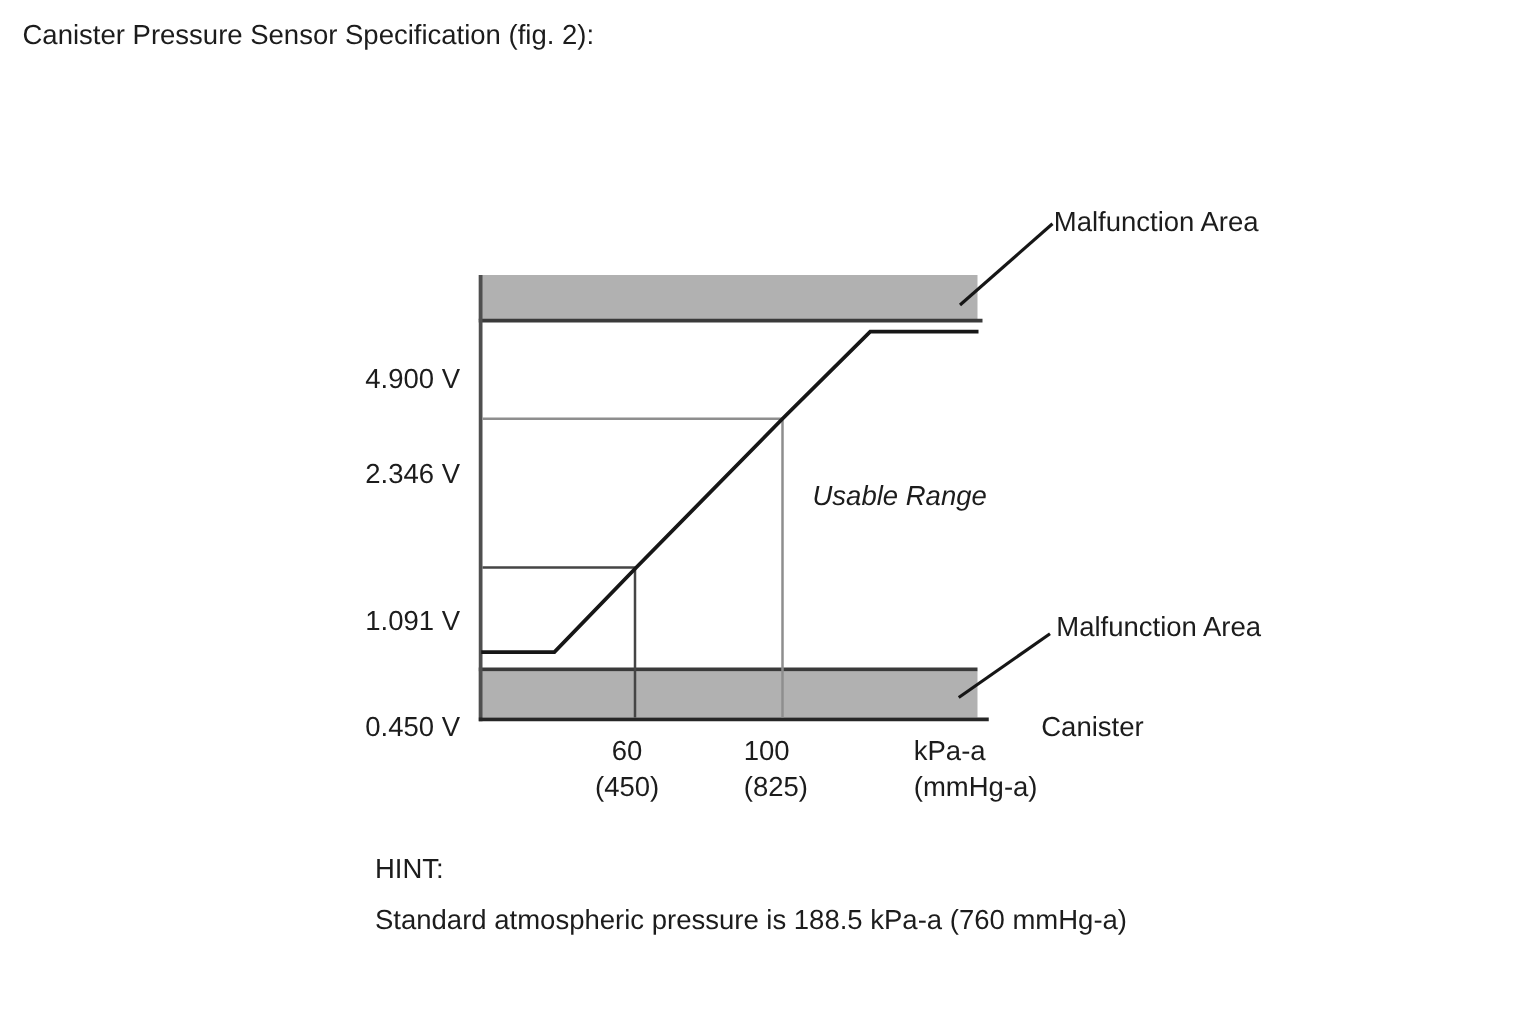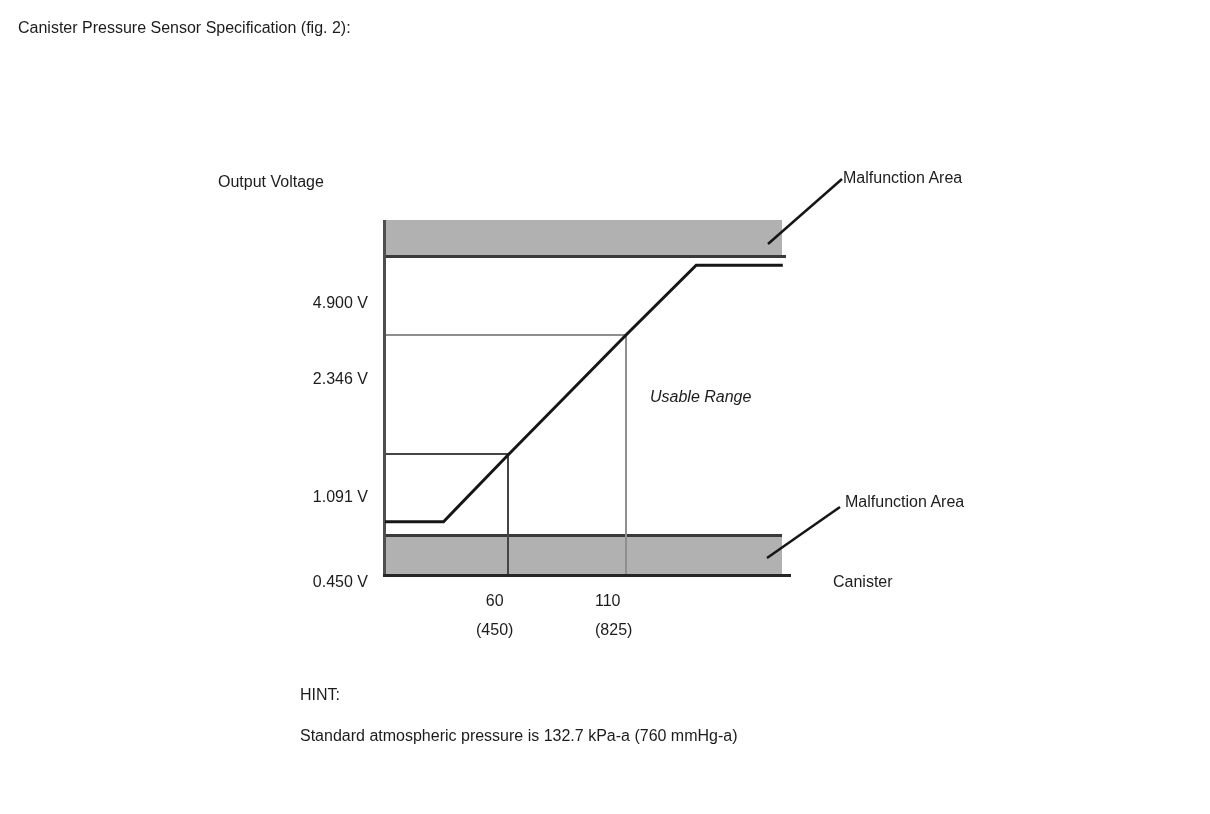--- a/index.html
+++ b/index.html
@@ -5,41 +5,40 @@
   html, body { margin: 0; padding: 0; }
   body {
     width: 1210px; height: 814px;
     background: #ffffff;
     font-family: "Liberation Sans", sans-serif;
     color: var(--text, #1c1c1c);
     position: relative;
     overflow: hidden;
   }
   .abs { position: absolute; }
-  .txt { font-size: 16px; line-height: 28px; white-space: nowrap; }
+  .txt { font-size: 22px; line-height: 28px; white-space: nowrap; }
   .ylabel { width: 138px; text-align: right; margin-top: 42px; }
   .xtick { line-height: 29px; }
   .band { background: var(--band, #b1b1b1); }
   .axis-y { background: #4f4f4f; }
   .axis-x { background: #262626; }
   .thresh { background: #3a3a3a; }
   .ref-light { background: #8e8e8e; }
   .ref-dark { background: #454545; }
   svg.overlay { position: absolute; left: 0; top: 0; pointer-events: none; }
   svg .curve { fill: none; stroke: var(--dark, #161616); stroke-width: 3; }
   svg .pointer { stroke: var(--dark, #161616); stroke-width: 2.5; }
 </style>
 </head>
 <body>
 
 <div class="abs txt" style="left:18px; top:14px;">Canister Pressure Sensor Specification (fig. 2):</div>
 
 <div class="abs" style="left:0; top:0; width:1210px; height:814px;">
 
-  <div class="abs txt" style="left:218px; top:168px;">Output Voltage</div>
 
   <div class="abs band" style="left:383px; top:220px; width:399px; height:36px;"></div>
   <div class="abs band" style="left:383px; top:537px; width:399px; height:37px;"></div>
 
   <div class="abs thresh" style="left:383px; top:255px; width:403px; height:3px;"></div>
   <div class="abs thresh" style="left:383px; top:534px; width:399px; height:3px;"></div>
 
   <div class="abs axis-y" style="left:383px; top:220px; width:3px; height:357px;"></div>
   <div class="abs axis-x" style="left:383px; top:574px; width:408px; height:3px;"></div>
 
@@ -62,19 +61,23 @@
   <div class="abs txt" style="left:843px; top:164px;">Malfunction Area</div>
   <div class="abs txt" style="left:650px; top:383px;font-style:italic;">Usable Range</div>
   <div class="abs txt" style="left:845px; top:488px;">Malfunction Area</div>
   <div class="abs txt" style="left:833px; top:568px;">Canister</div>
 
   <div class="abs txt xtick" style="left:476px; top:586px;text-align:center;">
     <div>60</div>
     <div>(450)</div>
   </div>
   <div class="abs txt xtick" style="left:595px; top:586px;">
-    <div>110</div>
+    <div>100</div>
     <div>(825)</div>
+  </div>
+  <div class="abs txt xtick" style="left:731px; top:586px;">
+    <div>kPa-a</div>
+    <div>(mmHg-a)</div>
   </div>
 </div>
 
 <div class="abs txt" style="left:300px; top:681px;">HINT:</div>
-<div class="abs txt" style="left:300px; top:722px;">Standard atmospheric pressure is 132.7 kPa-a (760 mmHg-a)</div>
+<div class="abs txt" style="left:300px; top:722px;">Standard atmospheric pressure is 188.5 kPa-a (760 mmHg-a)</div>
 
 </body></html>

